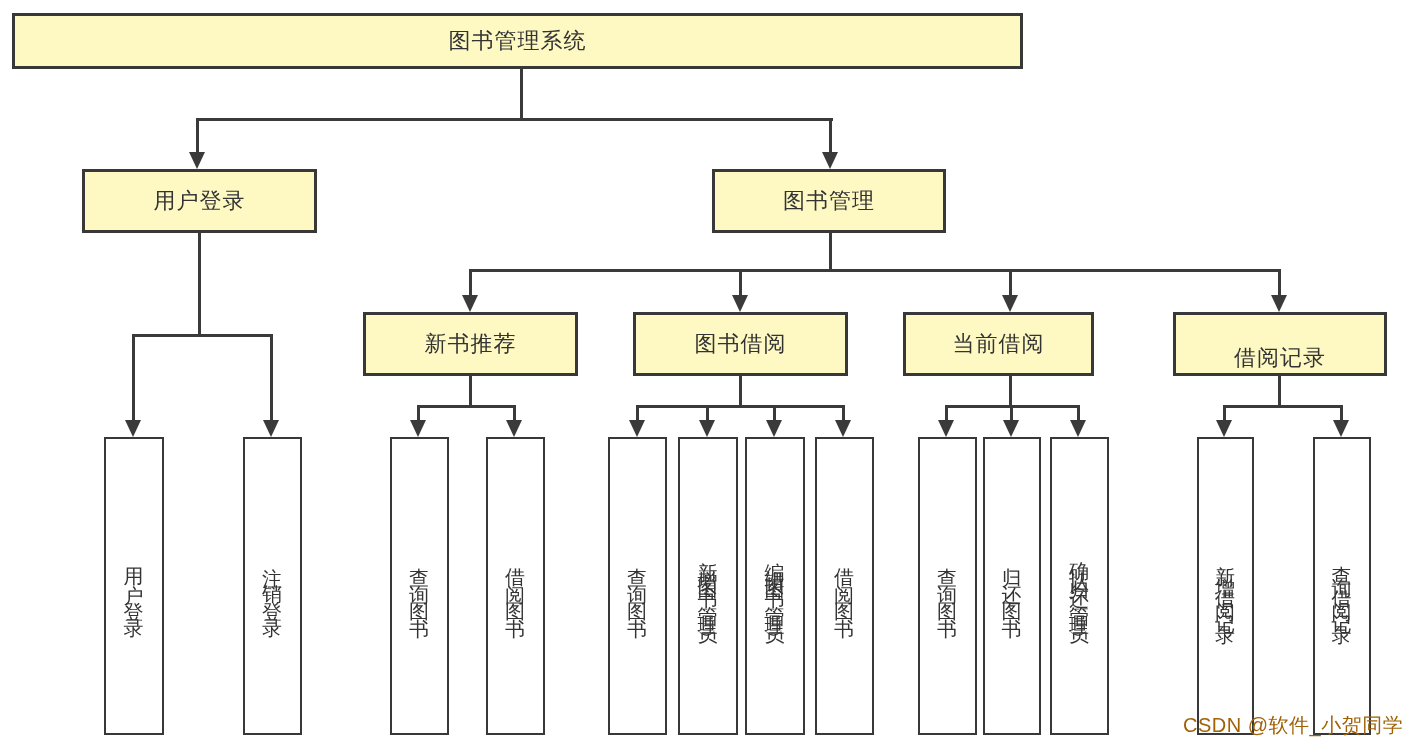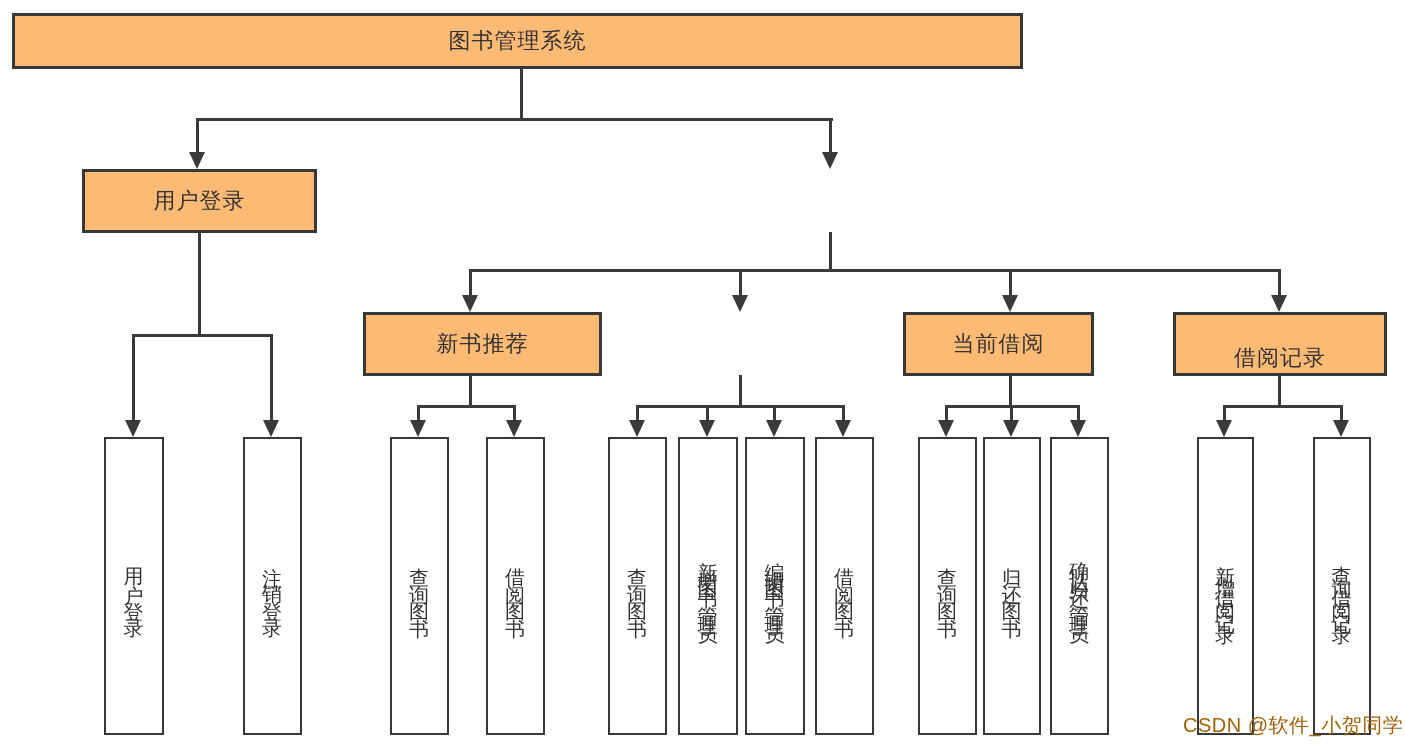--- a/index.html
+++ b/index.html
@@ -1,21 +1,21 @@
 <!DOCTYPE html>
 <html><head>
 <meta charset="utf-8">
 <style>
   html,body{margin:0;padding:0;background:#ffffff;}
   .canvas{
     position:relative;width:1405px;height:747px;background:#ffffff;overflow:hidden;
     font-family:"Liberation Sans","DejaVu Sans",sans-serif;color:#333333;
   }
   .box{
-    position:absolute;border:3px solid #383838;background:#fdba74;box-sizing:border-box;
+    position:absolute;border:3px solid #383838;background:#fef9c3;box-sizing:border-box;
     display:flex;align-items:center;justify-content:center;
     font-size:22px;color:#333333;letter-spacing:1px;
   }
   .leaf{
     position:absolute;border:2px solid #383838;background:#ffffff;box-sizing:border-box;
     top:437px;height:298px;
     display:flex;align-items:center;justify-content:center;
   }
   .vtext{
     writing-mode:vertical-rl;text-orientation:mixed;
@@ -47,35 +47,41 @@
   </div>
 
   <div class="vline" style="left:520px;top:68px;height:51px;"></div>
   <div class="hline" style="left:196px;top:118px;width:637px;"></div>
   <div class="drop" style="left:196px;top:118px;height:34px;"></div>
   <div class="drop" style="left:829px;top:118px;height:34px;"></div>
 
   <div class="box" style="left:82px;top:169px;width:235px;height:64px;">
     <span>用户登录</span>
   </div>
+  <div class="box" style="left:712px;top:169px;width:234px;height:64px;">
+    <span>图书管理</span>
+  </div>
 
   <div class="vline" style="left:198px;top:232px;height:104px;"></div>
   <div class="hline" style="left:132px;top:334px;width:141px;"></div>
   <div class="drop" style="left:132px;top:334px;height:86px;"></div>
   <div class="drop" style="left:270px;top:334px;height:86px;"></div>
 
   <div class="vline" style="left:829px;top:232px;height:40px;"></div>
   <div class="hline" style="left:469px;top:269px;width:812px;"></div>
   <div class="drop" style="left:469px;top:269px;height:26px;"></div>
   <div class="drop" style="left:739px;top:269px;height:26px;"></div>
   <div class="drop" style="left:1009px;top:269px;height:26px;"></div>
   <div class="drop" style="left:1278px;top:269px;height:26px;"></div>
 
-  <div class="box" style="left:363px;top:312px;width:239px;height:64px;">
+  <div class="box" style="left:363px;top:312px;width:215px;height:64px;">
     <span>新书推荐</span>
+  </div>
+  <div class="box" style="left:633px;top:312px;width:215px;height:64px;">
+    <span>图书借阅</span>
   </div>
   <div class="box" style="left:903px;top:312px;width:191px;height:64px;">
     <span>当前借阅</span>
   </div>
   <div class="box" style="left:1173px;top:312px;width:214px;height:64px;align-items:flex-end;">
     <span>借阅记录</span>
   </div>
 
   <div class="vline" style="left:469px;top:375px;height:32px;"></div>
   <div class="hline" style="left:417px;top:405px;width:99px;"></div>

